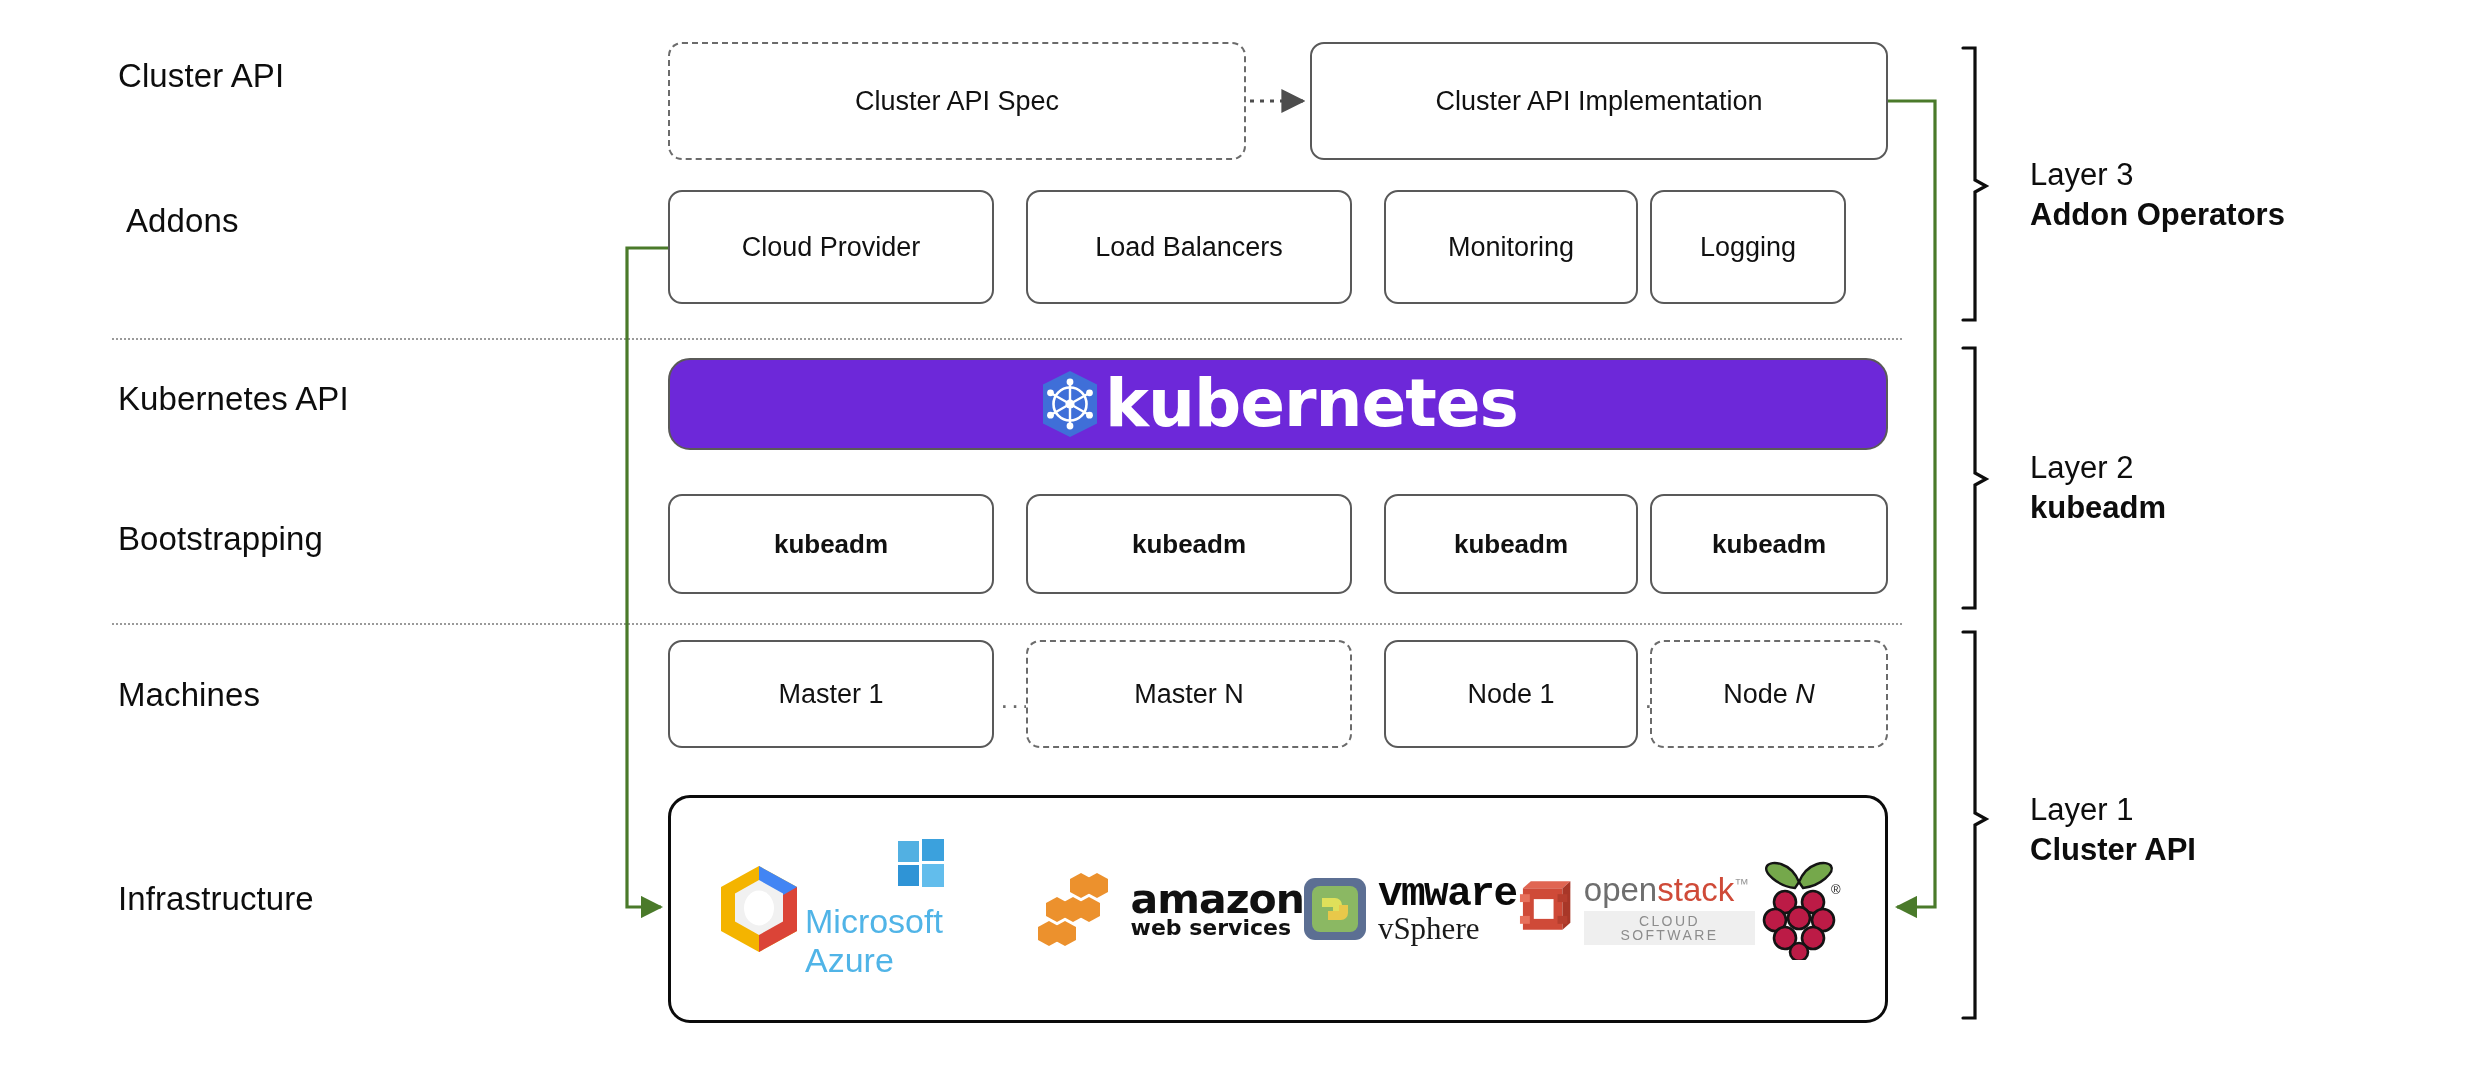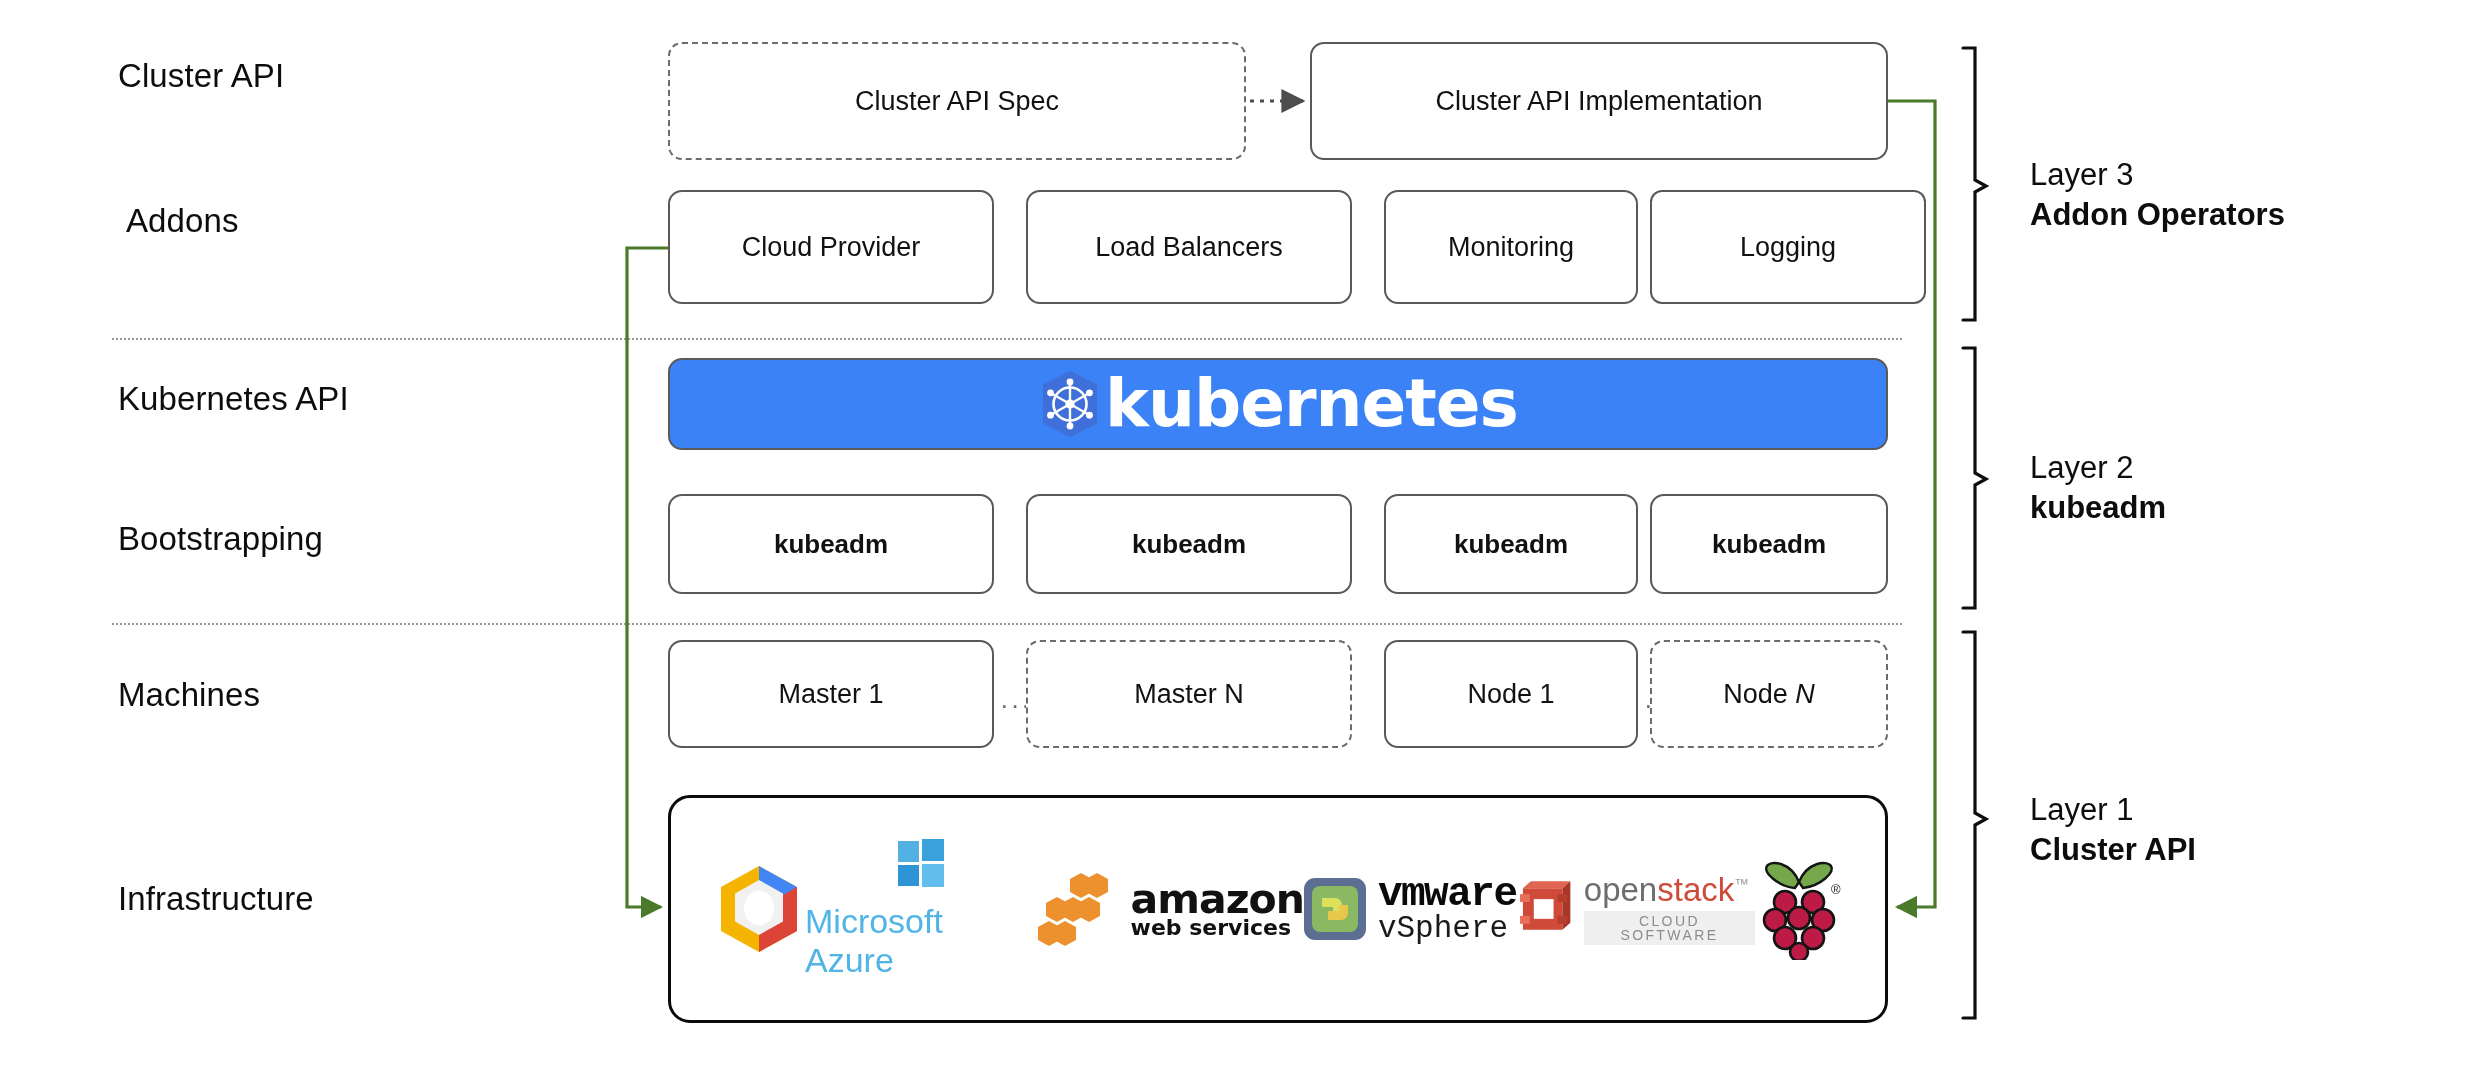--- a/index.html
+++ b/index.html
@@ -35,23 +35,23 @@
     font-size: 27px;
     color: #111;
     text-align: center;
   }
   .nodebox.dashed { border-style: dashed; border-color: #6b6b6b; }
   .nodebox.bold  { font-weight: bold; font-size: 26px; }
 
   
   .k8s-banner {
     position:absolute;
-    background: #3b82f6;
+    background: #6d28d9;
     border: 2px solid #5a5a58;
-    border-radius: 14px;
+    border-radius: 22px;
     display:flex;
     align-items:center;
     justify-content:center;
     gap: 3px;
   }
   .k8s-wordmark {
     color:#ffffff;
     font-size: 66px;
     font-weight: bold;
     letter-spacing: -1px;
@@ -119,21 +119,21 @@
 
   <div class="nodebox" style="left:668px; top:190px; width:326px; height:114px;">
     <span>Cloud Provider</span>
   </div>
   <div class="nodebox" style="left:1026px; top:190px; width:326px; height:114px;">
     <span>Load Balancers</span>
   </div>
   <div class="nodebox" style="left:1384px; top:190px; width:254px; height:114px;">
     <span>Monitoring</span>
   </div>
-  <div class="nodebox" style="left:1650px; top:190px; width:276px; height:114px;border-radius:12px;">
+  <div class="nodebox" style="left:1650px; top:190px; width:196px; height:114px;">
     <span>Logging</span>
   </div>
 
   <div class="k8s-banner" style="left:668px; top:358px; width:1220px; height:92px;">
     <span style="display:inline-flex;">
       <svg width="64" height="70" viewBox="0 0 64 70" aria-hidden="true">
         <polygon points="32,2 59,15.5 59,54.5 32,68 5,54.5 5,15.5" fill="#3f6fd8"></polygon>
         <g fill="none" stroke="#ffffff" stroke-width="2.6">
           <circle cx="32" cy="35" r="16.5"></circle>
           <circle cx="32" cy="35" r="4.6" fill="#ffffff" stroke="none"></circle>
@@ -229,21 +229,21 @@
 
     <div class="logo-slot" style="gap:12px;">
       <svg width="62" height="62" viewBox="0 0 62 62" aria-hidden="true">
         <rect x="0" y="0" width="62" height="62" rx="11" fill="#5c6f93"></rect>
         <rect x="8" y="8" width="46" height="46" rx="8" fill="#8bb863"></rect>
         <path d="M18 20 h13 a7 7 0 0 1 7 7 v8 h-9 v-6 h-11z" fill="#dfe05a"></path>
         <path d="M24 42 h13 a7 7 0 0 0 7 -7 v-8 h-9 v6 h-11z" fill="#e8c84a"></path>
       </svg>
       <span style="display:flex;flex-direction:column;line-height:.95;">
         <span style="font-size:41px;font-weight:bold;color:#0a0a0a;font-family:Liberation Mono, monospace;letter-spacing:-1.5px;">vmware</span>
-        <span style="font-size:31px;color:#1a1a1a;font-family:Liberation Mono, monospace;">vSphere</span>
+        <span style="font-size:31px;color:#1a1a1a;font-family:Liberation Serif, serif;">vSphere</span>
       </span>
     </div>
 
     <div class="logo-slot" style="gap:10px;">
       <svg width="58" height="66" viewBox="0 0 58 66" aria-hidden="true">
         <path d="M6 12 h40 v42 h-40z" fill="#cf4a38"></path>
         <path d="M6 12 l8 -7 h40 l-8 7z" fill="#e06552"></path>
         <path d="M46 12 l8 -7 v42 l-8 7z" fill="#a83728"></path>
         <rect x="17" y="23" width="20" height="20" fill="#ffffff"></rect>
         <rect x="3" y="18" width="10" height="8" fill="#e7705c"></rect>

